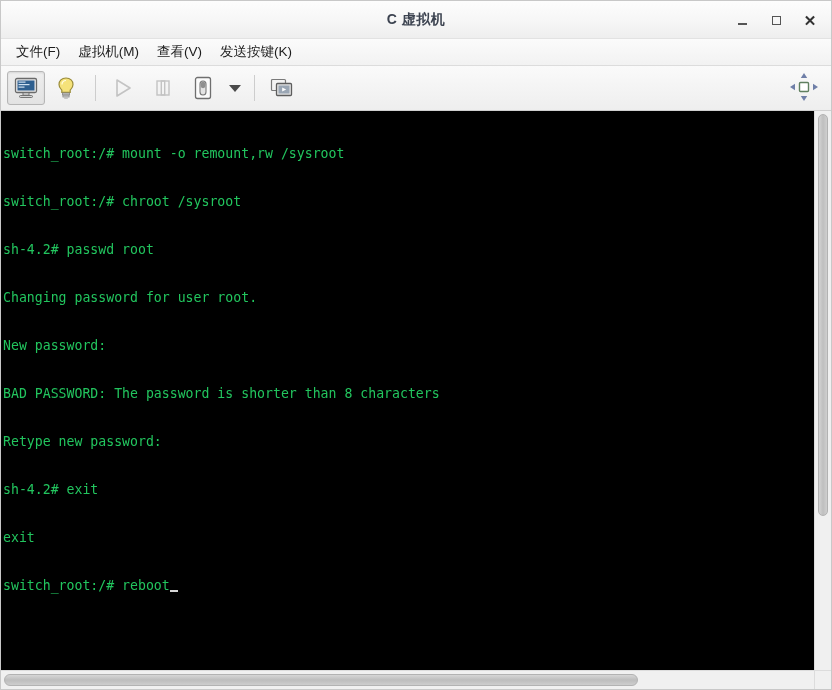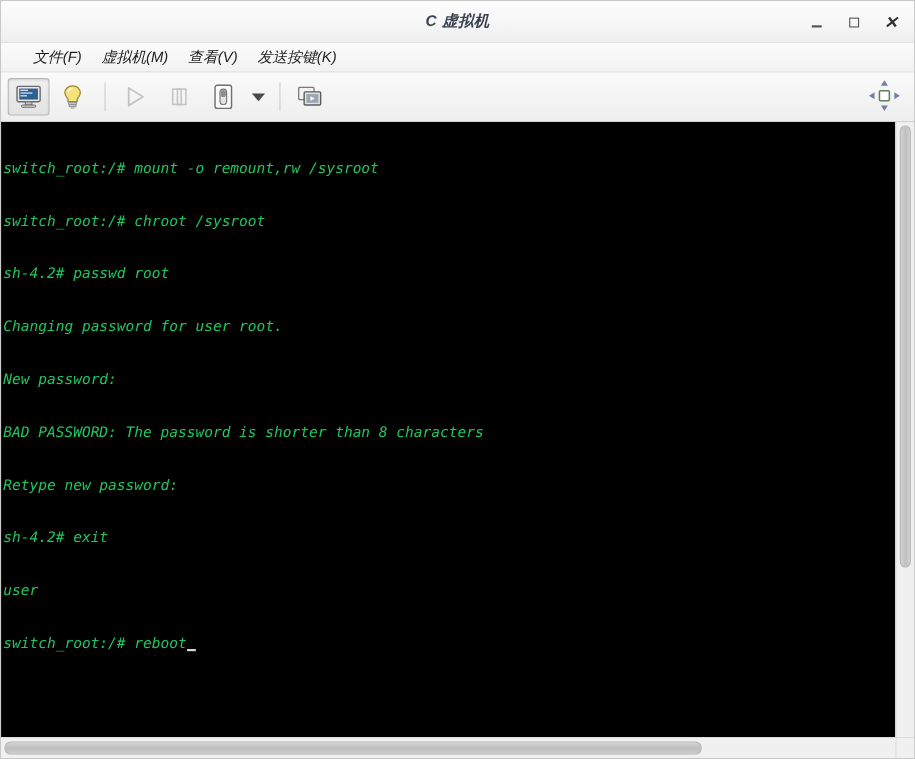--- a/index.html
+++ b/index.html
@@ -10,21 +10,20 @@
     font-family: "Liberation Sans", sans-serif;
   }
 
   .window {
     position: relative;
     width: 832px; height: 690px;
     background: #f2f2f2;
     display: flex; flex-direction: column;
     border: 1px solid #c8c8c8;
     overflow: hidden;
-    font-style: italic;
   }
 
   
   .titlebar {
     position: relative;
     height: 38px; flex: 0 0 38px;
     background: linear-gradient(to bottom, #fdfdfd 0%, #f6f6f6 55%, #eeeeee 100%);
     border-bottom: 1px solid #e2e2e2;
     display: flex; align-items: center; justify-content: center;
   }
@@ -46,21 +45,21 @@
   .min-glyph { width: 9px; height: 2px; background: #555; margin-top: 7px; }
   .max-glyph { width: 9px; height: 9px; border: 1.6px solid #555; }
   .close-glyph { font-size: 15px; font-weight: bold; color: #333; }
 
   
   .menubar {
     height: 27px; flex: 0 0 27px;
     background: linear-gradient(to bottom, #fbfbfb, #f2f2f2);
     border-bottom: 1px solid #dcdcdc;
     display: flex; align-items: center;
-    padding-left: 20px;
+    padding-left: 6px;
   }
   .menu-item {
     padding: 3px 9px;
     font-size: 13.5px; color: #1c1c1c;
     cursor: default; border-radius: 2px;
     white-space: nowrap;
   }
 
   
   .toolbar {
@@ -274,21 +273,21 @@
     <div class="term-wrap">
       <div class="terminal">
         <div class="term-line">switch_root:/# mount -o remount,rw /sysroot</div>
         <div class="term-line">switch_root:/# chroot /sysroot</div>
         <div class="term-line">sh-4.2# passwd root</div>
         <div class="term-line">Changing password for user root.</div>
         <div class="term-line">New password:</div>
         <div class="term-line">BAD PASSWORD: The password is shorter than 8 characters</div>
         <div class="term-line">Retype new password:</div>
         <div class="term-line">sh-4.2# exit</div>
-        <div class="term-line">user</div>
+        <div class="term-line">exit</div>
         <div class="term-line"><span>switch_root:/# reboot</span><span class="cursor"></span></div>
       </div>
     </div>
     <div class="vscroll">
       <div class="vthumb" style="height: 72%;"></div>
     </div>
   </div>
 
   <div class="hscroll-row">
     <div class="hscroll">

